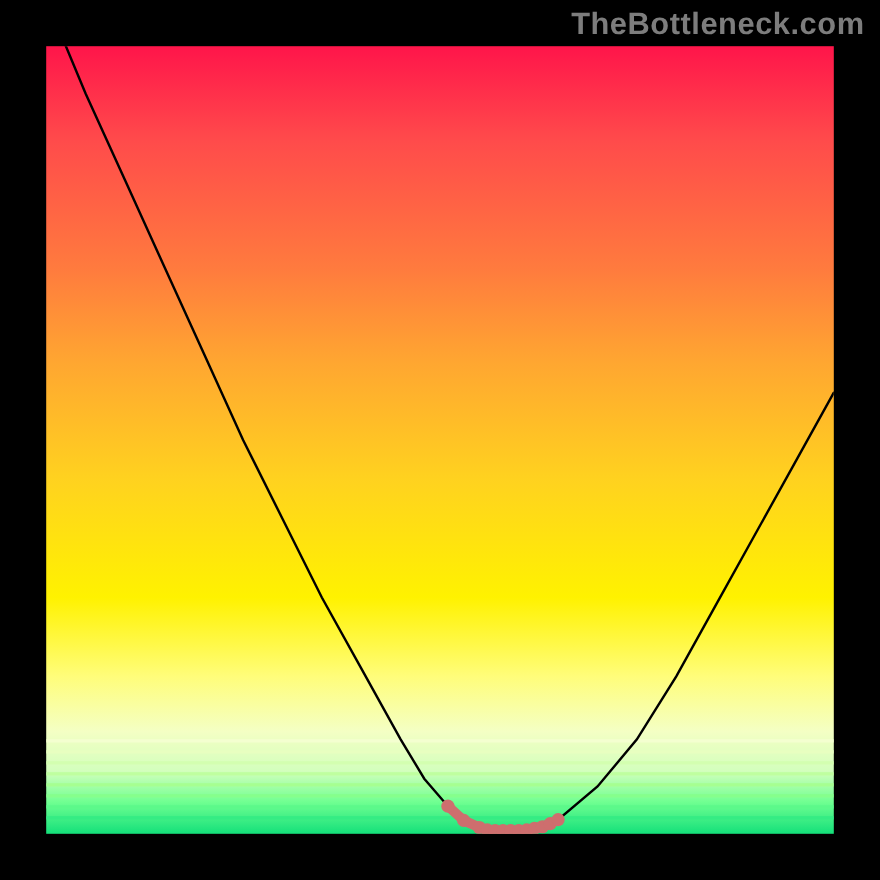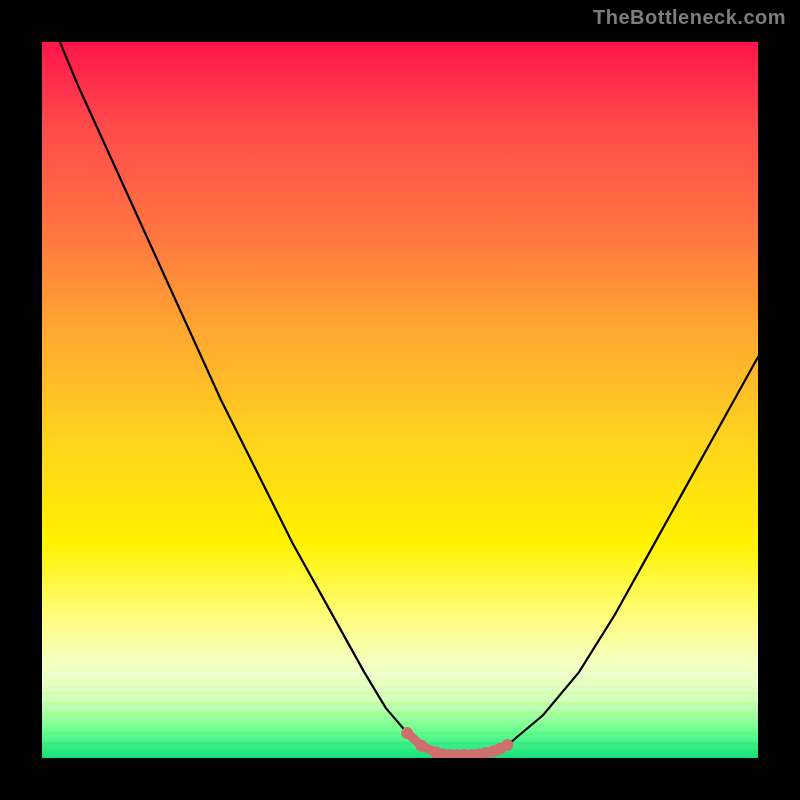--- a/index.html
+++ b/index.html
@@ -44,21 +44,21 @@
     top: 42px;
     width: 716px;
     height: 716px;
     pointer-events: none;
   }
   .watermark {
     position: absolute;
     top: 6px;
     right: 14px;
     font-family: Arial, Helvetica, sans-serif;
-    font-size: 20px;
+    font-size: 28px;
     font-weight: 600;
     color: #7d7d7d;
     letter-spacing: 0.5px;
   }
 </style>
 </head>
 <body>
 
 <div class="chart-wrap">
   <div class="outer"></div>

